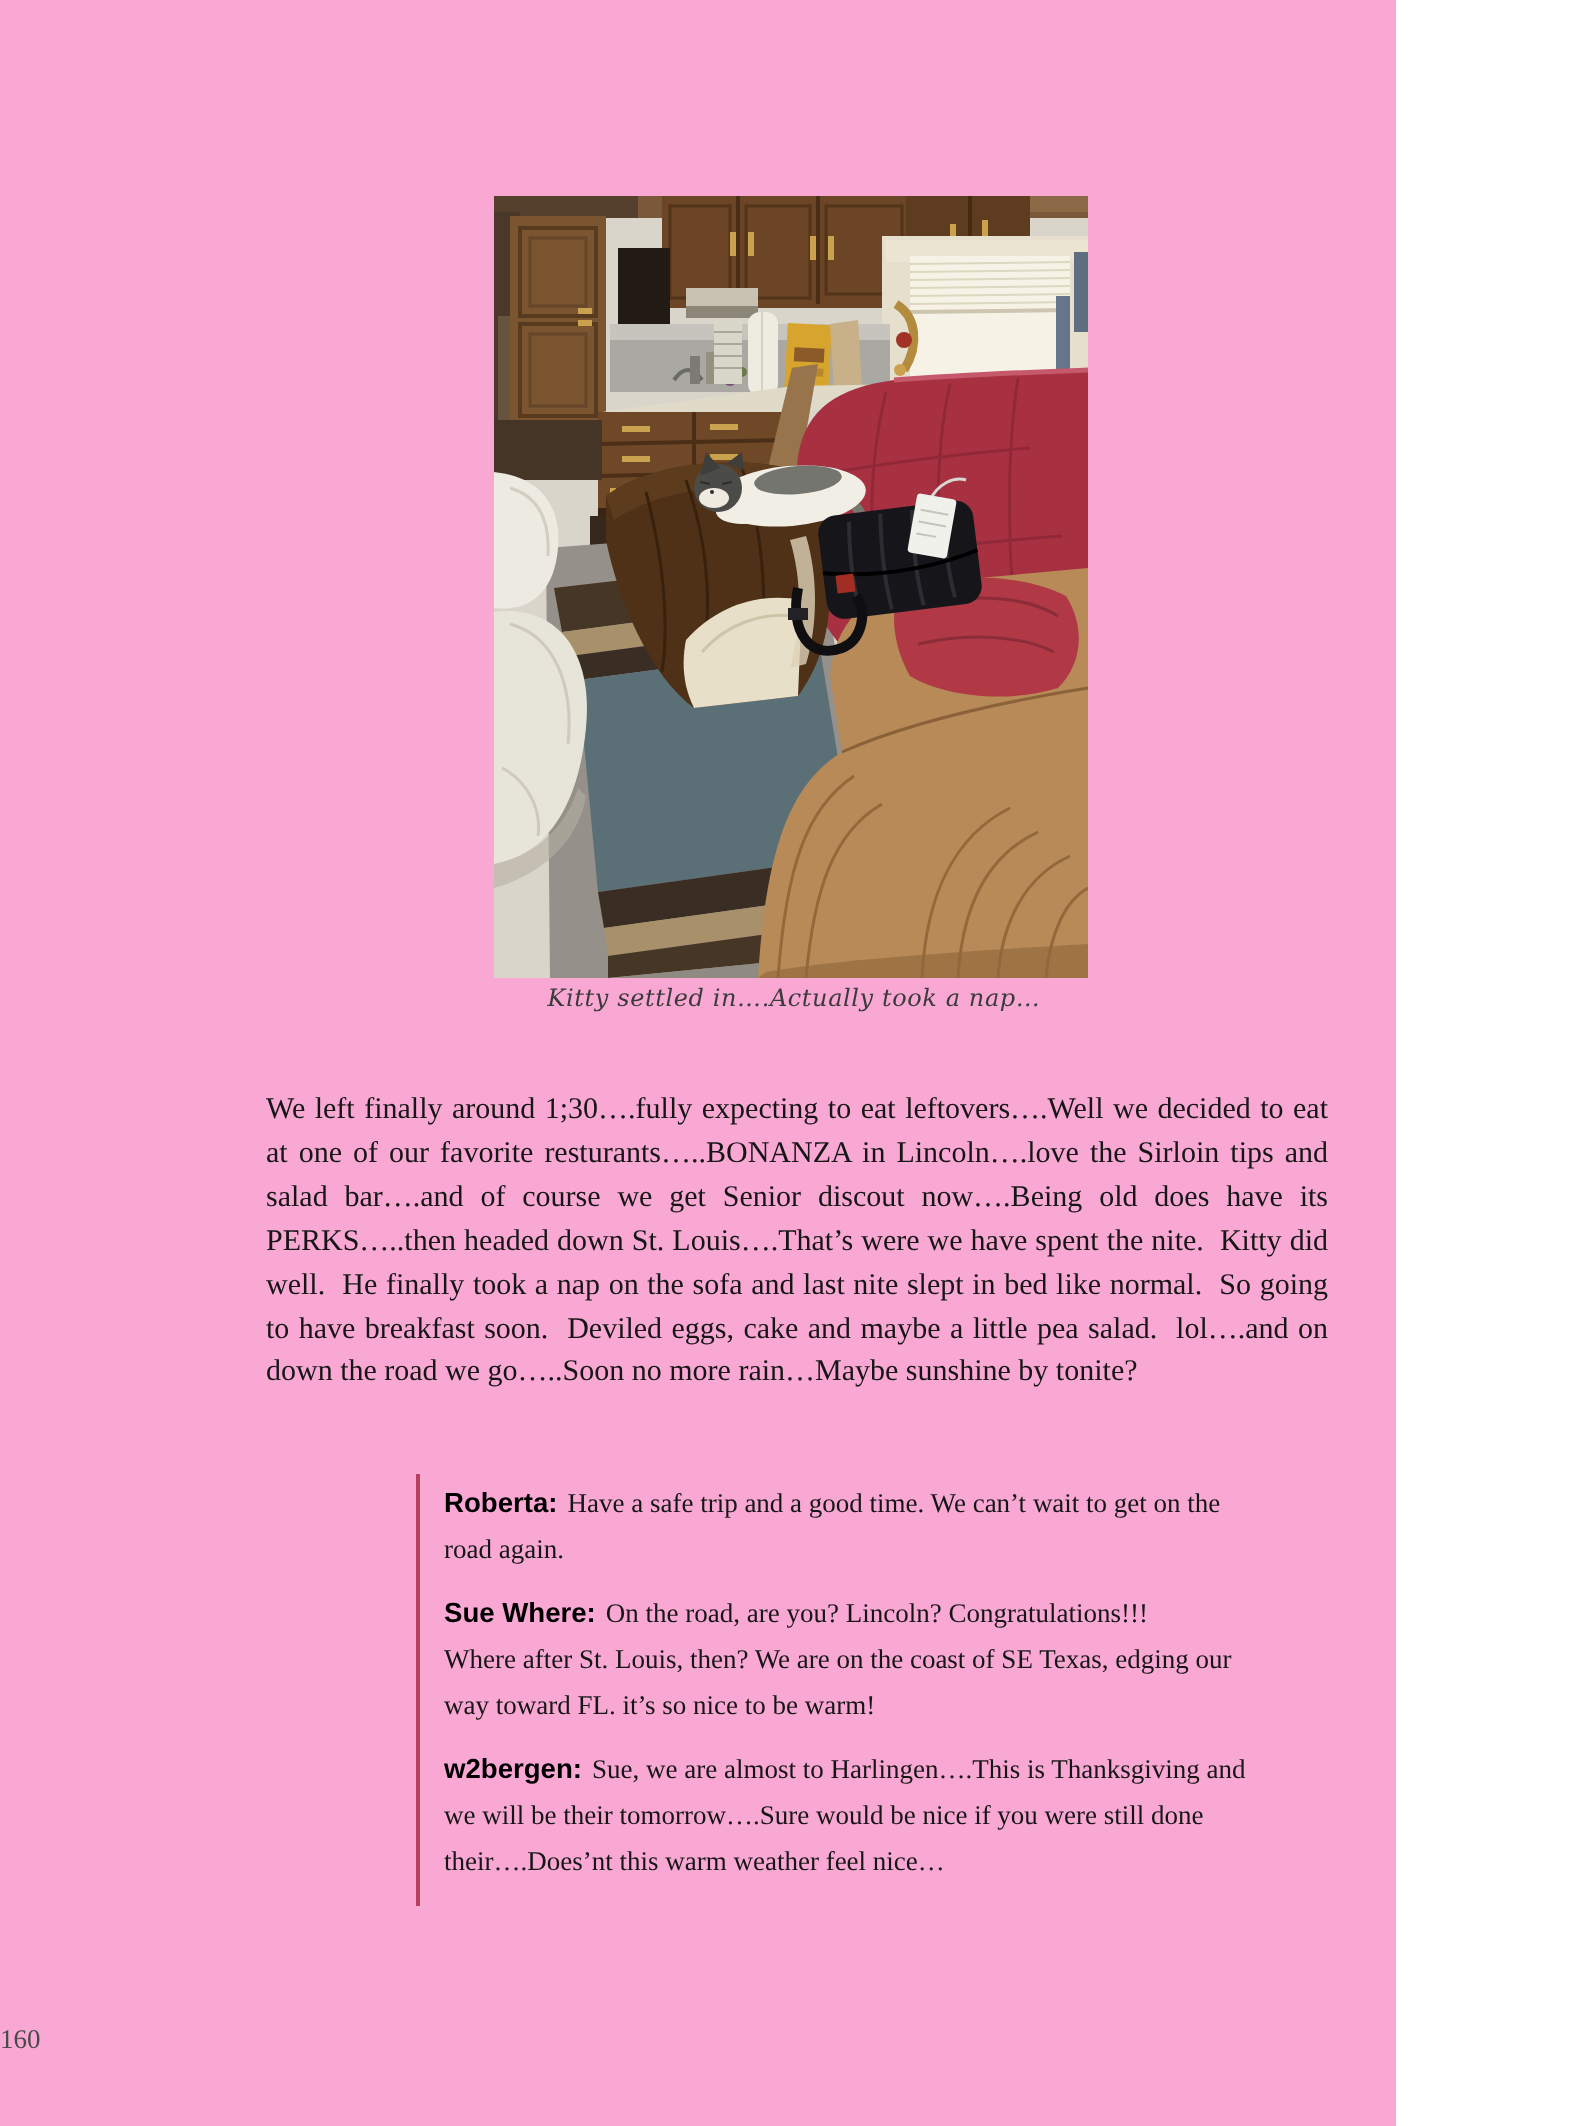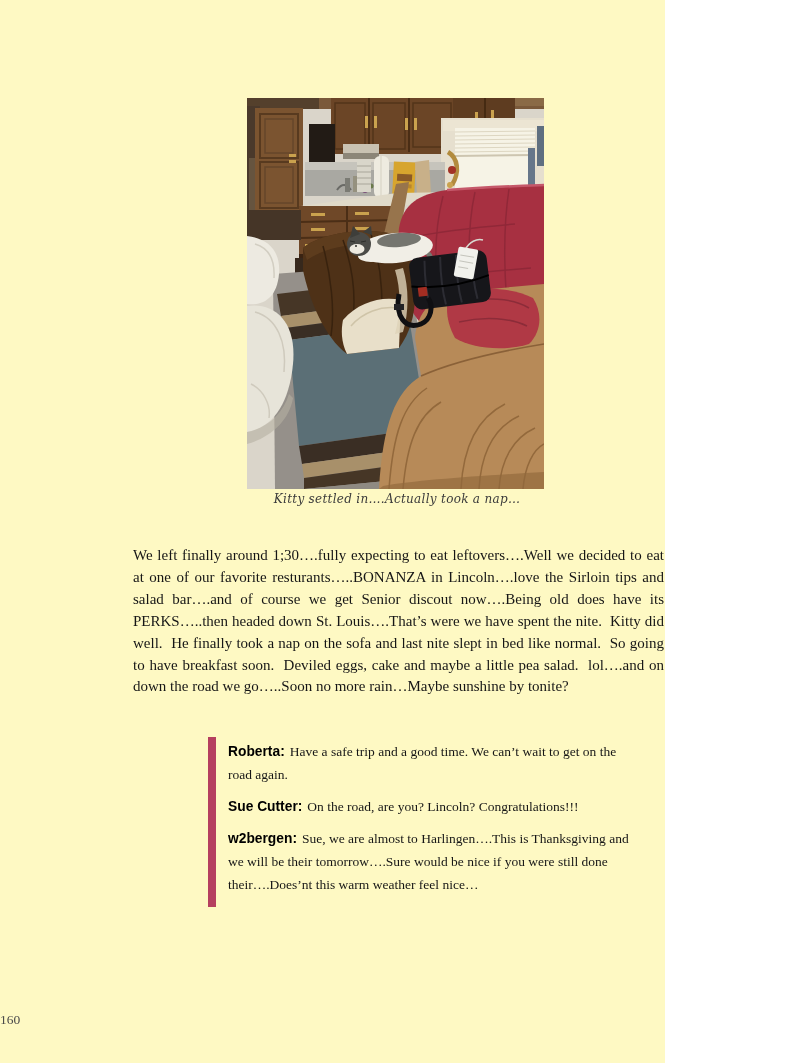--- a/index.html
+++ b/index.html
@@ -1,27 +1,27 @@
 <!DOCTYPE html>
 <html><head>
 <meta charset="utf-8">
 <style>
   html,body{margin:0;padding:0;background:#ffffff;}
-  .page{position:relative;width:665px;height:1063px;background:#fef9c3;overflow:hidden;
-        font-family:"Liberation Serif",serif;color:#1a1a1a;}
+  .page{position:relative;width:665px;height:1063px;background:#f9a8d4;overflow:hidden;
+        font-family:"Liberation Serif",serif;color:#1a1a1a;padding-left:33px;}
   .photo{position:absolute;left:247px;top:98px;width:297px;height:391px;margin:0;}
   .photo svg{display:block;width:297px;height:391px;}
   .caption{position:absolute;left:197px;top:492px;width:400px;text-align:center;
            font-family:"DejaVu Serif",serif;font-style:italic;font-size:12px;
            letter-spacing:.3px;color:#3b3b3b;}
   .body-text{position:absolute;left:133px;top:545px;width:531px;margin:0;
              font-family:"Liberation Serif",serif;font-size:15px;line-height:21.9px;
              text-align:justify;white-space:pre-wrap;color:#161616;}
   .comments{position:absolute;left:208px;top:737px;width:414px;
-            border-left:8px solid #be185d;padding:3px 0 4px 12px;}
+            border-left:2px solid #be185d;padding:3px 0 4px 12px;}
   .comment{margin:0 0 9px 0;}
   .comment:last-child{margin-bottom:7px;}
   .comment p{margin:0;font-size:13.5px;line-height:23px;color:#161616;}
   .comment .author{font-family:"Liberation Sans",sans-serif;font-weight:bold;
                    font-size:13.8px;margin-right:5px;color:#000;}
   .cont:empty{display:none;}
   .page-number{position:absolute;left:0;top:1012px;width:795px;text-align:left;
                font-size:13.5px;color:#4a4a4a;}
 </style>
 </head>
@@ -263,21 +263,22 @@
   <div class="caption">Kitty settled in….Actually took a nap…</div>
 
   <p class="body-text">We left finally around 1;30….fully expecting to eat leftovers….Well we decided to eat at one of our favorite resturants…..BONANZA in Lincoln….love the Sirloin tips and salad bar….and of course we get Senior discout now….Being old does have its PERKS…..then headed down St. Louis….That’s were we have spent the nite.  Kitty did well.  He finally took a nap on the sofa and last nite slept in bed like normal.  So going to have breakfast soon.  Deviled eggs, cake and maybe a little pea salad.  lol….and on down the road we go…..Soon no more rain…Maybe sunshine by tonite?</p>
 
   <div class="comments" style="border-left-color: rgb(181, 64, 95);">
     <div class="comment">
       <p><b class="author">Roberta:</b><span>Have a safe trip and a good time. We can’t wait to get on the road again.</span></p>
 
     </div>
     <div class="comment">
-      <p><b class="author">Sue Cutter:</b><span>On the road, are you? Lincoln? Congratulations!!!</span></p>
+      <p><b class="author">Sue Where:</b><span>On the road, are you? Lincoln? Congratulations!!!</span></p>
+      <p class="cont">Where after St. Louis, then? We are on the coast of SE Texas, edging our way toward FL. it’s so nice to be warm!</p>
     </div>
     <div class="comment">
       <p><b class="author">w2bergen:</b><span>Sue, we are almost to Harlingen….This is Thanksgiving and we will be their tomorrow….Sure would be nice if you were still done their….Does’nt this warm weather feel nice…</span></p>
 
     </div>
   </div>
 
   <div class="page-number">160</div>
 
 </div>

